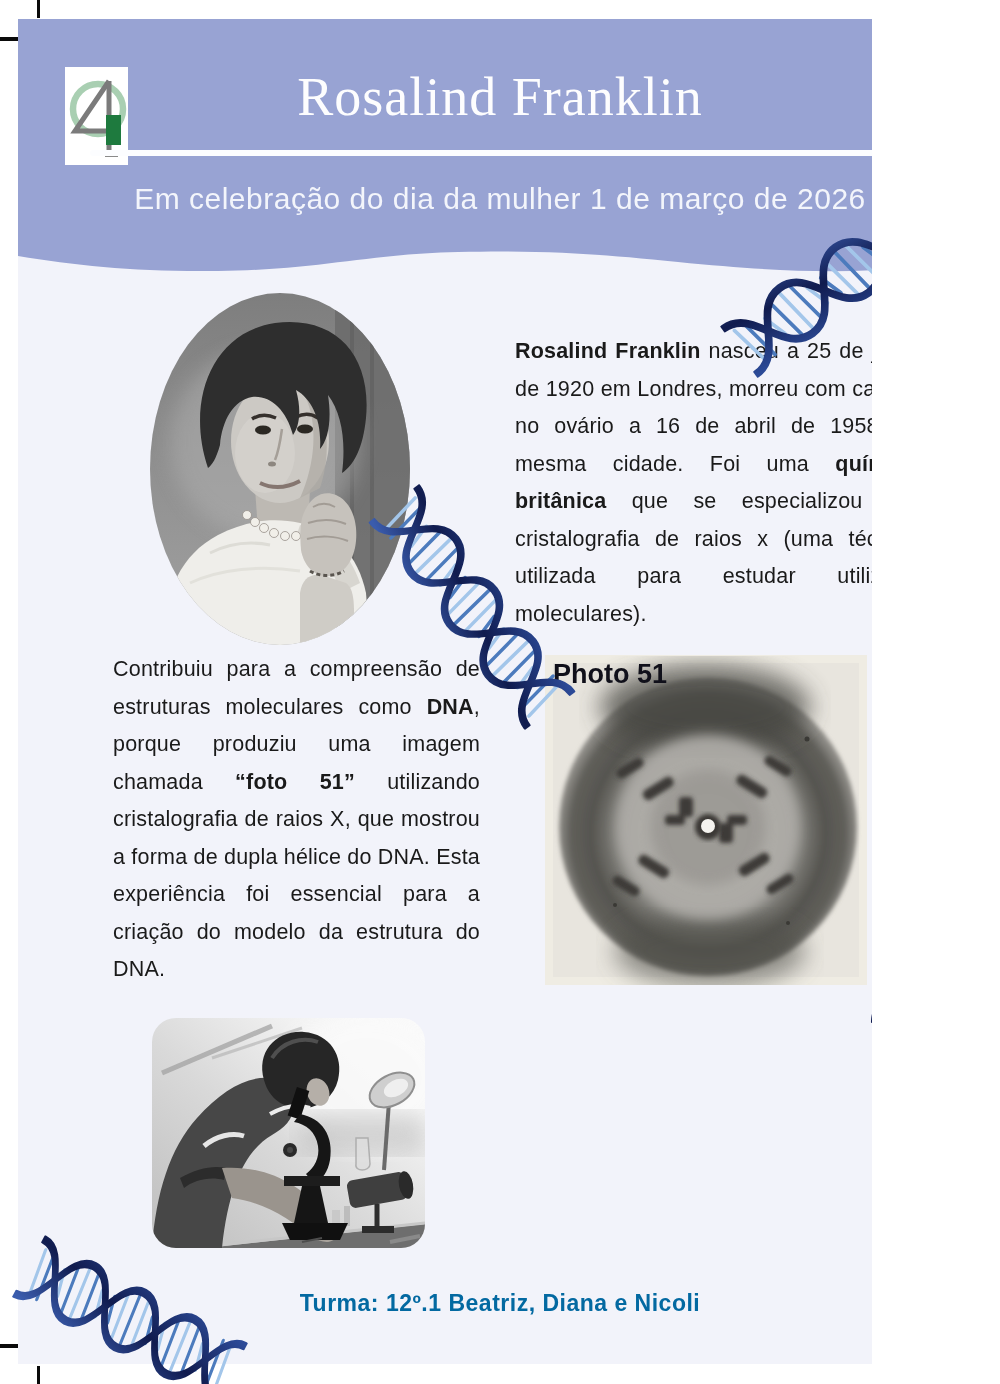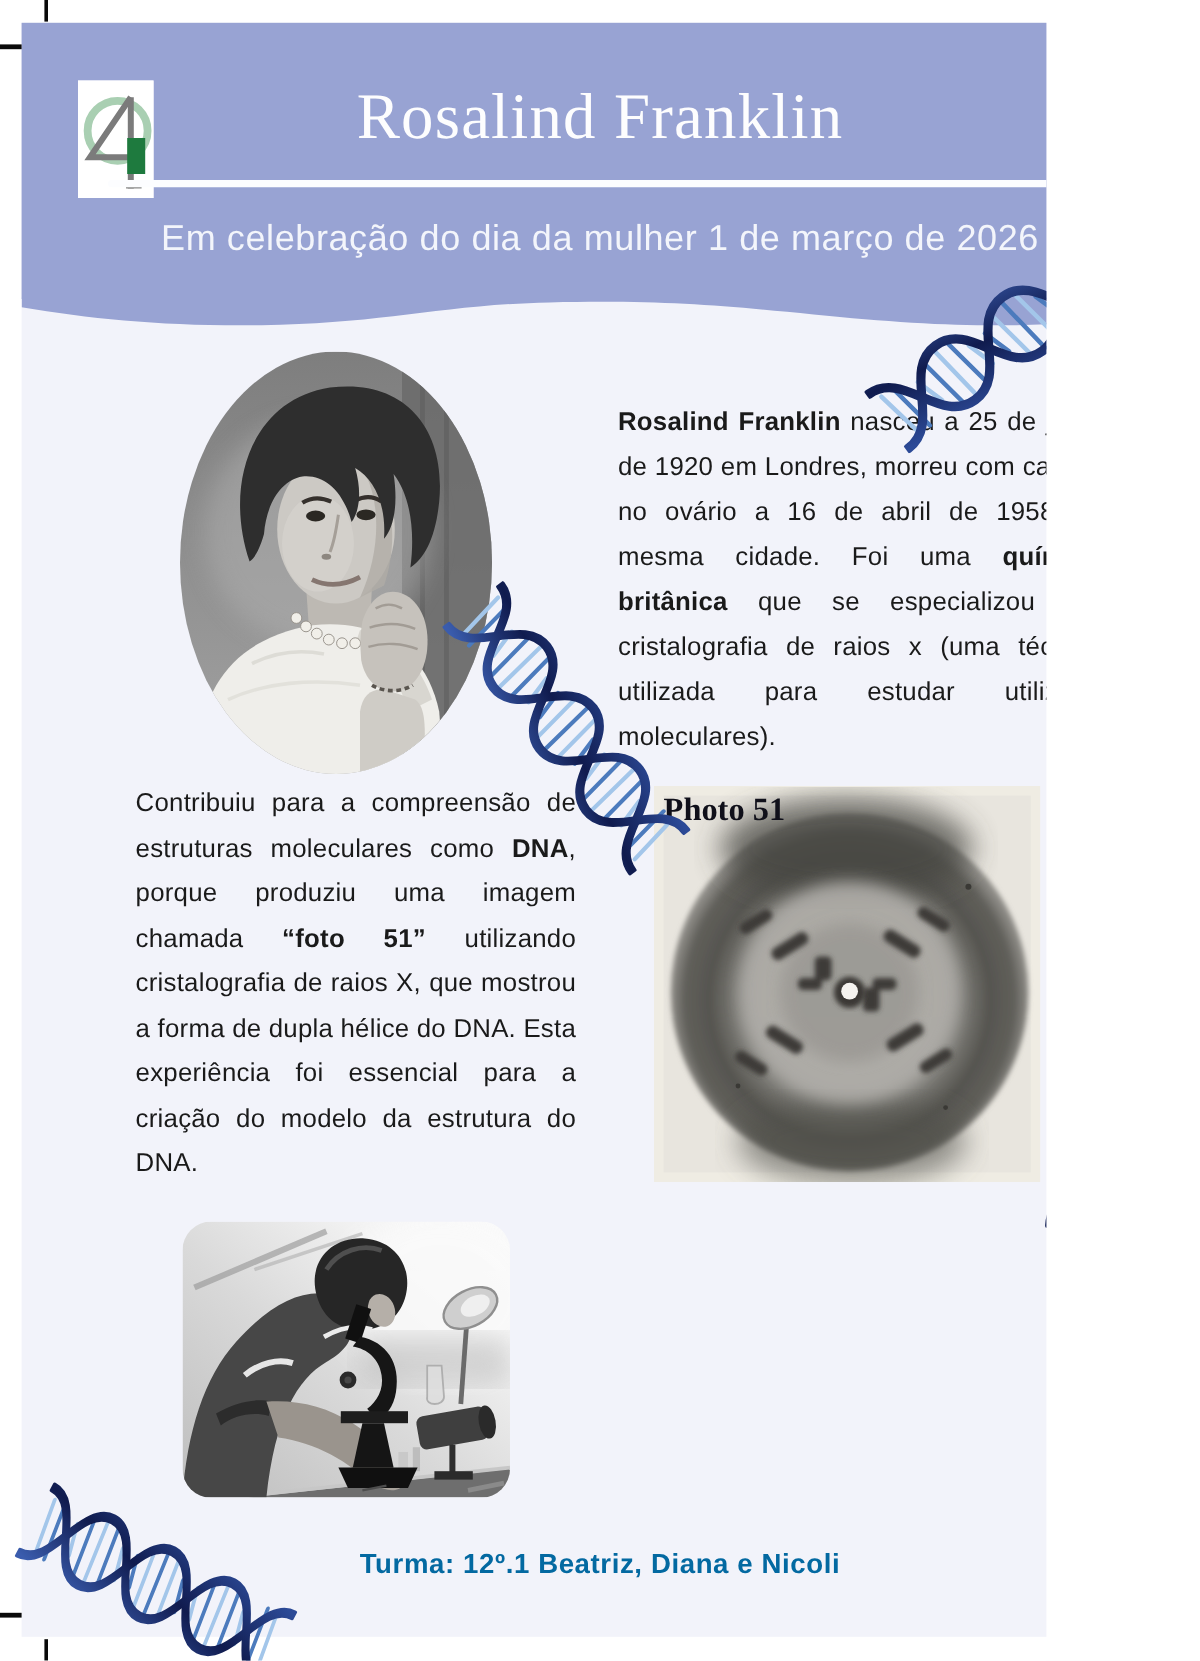--- a/index.html
+++ b/index.html
@@ -23,21 +23,21 @@
   .subtitle { position:absolute; left:18px; top:182px; width:964px; text-align:center; font-size:30px;
               font-weight:400; color:#f3f5fb; letter-spacing:0.5px; z-index:2; }
   .logo { position:absolute; left:65px; top:67px; width:63px; height:98px; background:#ffffff; z-index:2; }
   .logo svg { display:block; width:100%; height:100%; }
 
   
   .portrait { position:absolute; left:150px; top:293px; width:260px; height:352px; border-radius:50%;
               overflow:hidden; z-index:2; }
   .portrait svg, .labphoto svg, .photo51 svg { display:block; width:100%; height:100%; }
   .photo51 { position:absolute; left:545px; top:655px; width:322px; height:330px; z-index:2; }
-  .photo51-label { position:absolute; left:8px; top:4px; font-family:Liberation Serif, serif;
+  .photo51-label { position:absolute; left:8px; top:4px; font-family:Liberation Sans, sans-serif;
                    font-weight:700; font-size:27px; color:#10101a; z-index:3; }
   .labphoto { position:absolute; left:152px; top:1018px; width:273px; height:230px; border-radius:24px;
               overflow:hidden; z-index:2; }
 
   
   .para { position:absolute; font-size:21.5px; line-height:37.5px; color:#1a1a1a; text-align:justify;
           letter-spacing:0.2px; z-index:3; }
   .para b { font-weight:700; }
   #para-bio { left:515px; top:333px; width:403px; }
   #para-contribution { left:113px; top:651px; width:367px; }

